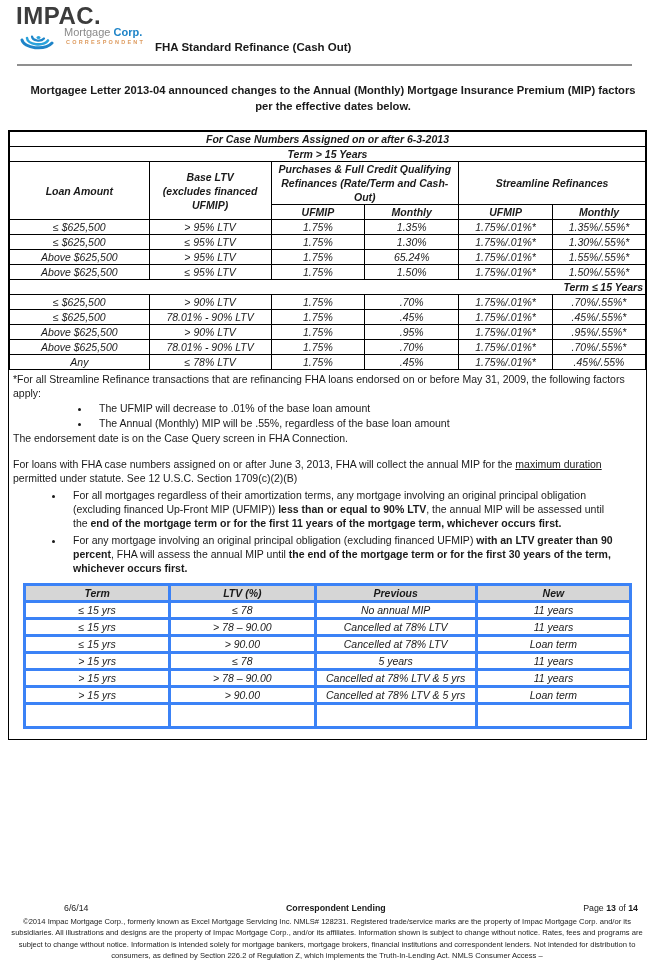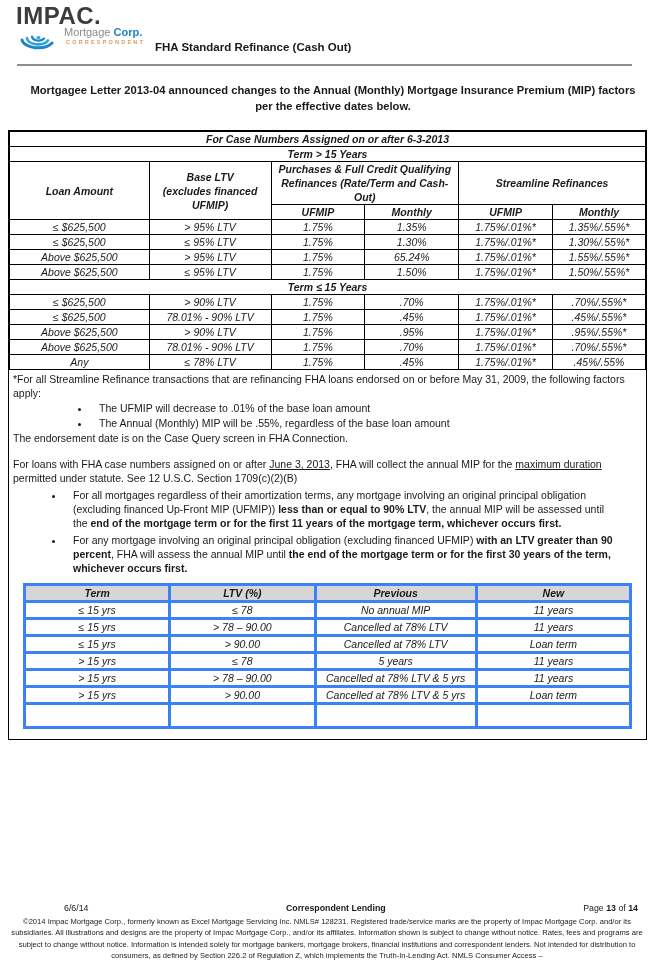--- a/index.html
+++ b/index.html
@@ -20,21 +20,21 @@
 
   
   .outer-box{position:absolute;top:130px;left:8px;width:637px;border:1px solid #000;font-size:10.5px;line-height:14px;}
 
   table{border-collapse:collapse;font-style:italic;}
   .mip-table{width:100%;}
   .mip-table th,.mip-table td{border:1px solid #000;text-align:center;padding:0 2px;height:14px;font-size:10.5px;}
   .mip-table th{font-weight:bold;}
   .mip-table .hdr-mid th{vertical-align:middle;}
   .mip-table .base-ltv-th{padding:0 12px;}
-  .section-row th{height:14px;}
+  .section-row th{height:14px;text-align:right;}
 
   .footnote{padding:2px 4px 0 4px;}
   .footnote p{margin:0;}
   ul.bullets{margin:1px 0;padding-left:78px;}
   ul.bullets li{margin:0 0 1px 0;padding-left:8px;}
   .duration-block{padding:12px 4px 0 4px;}
   .duration-block p{margin:0;}
   ul.bullets2{margin:3px 0 0 0;padding-left:52px;}
   ul.bullets2 li{margin:0 0 3px 0;padding-left:8px;width:540px;}
   .table-intro{margin:14px 0 0 28px !important;}
@@ -191,21 +191,21 @@
     <div class="footnote">
       <p>*For all Streamline Refinance transactions that are refinancing FHA loans endorsed on or before May 31, 2009, the following factors apply:</p>
       <ul class="bullets">
           <li>The UFMIP will decrease to .01% of the base loan amount</li>
           <li>The Annual (Monthly) MIP will be .55%, regardless of the base loan amount</li>
         </ul>
       <p>The endorsement date is on the Case Query screen in FHA Connection.</p>
     </div>
 
     <div class="duration-block">
-      <p><span>For loans with FHA case numbers assigned on or after </span><span style="text-decoration: underline;">June 3, 2013</span><span>, FHA will collect the annual MIP for the </span><span style="text-decoration: underline;">maximum duration</span><span> permitted under statute.  See 12 U.S.C. Section 1709(c)(2)(B)</span></p>
+      <p><span>For loans with FHA case numbers assigned on or after </span><span style="">June 3, 2013</span><span>, FHA will collect the annual MIP for the </span><span style="text-decoration: underline;">maximum duration</span><span> permitted under statute.  See 12 U.S.C. Section 1709(c)(2)(B)</span></p>
       <ul class="bullets2">
           <li><span>For all mortgages regardless of their amortization terms, any mortgage involving an original principal obligation (excluding financed Up-Front MIP (UFMIP)) </span><span style="font-weight: bold;">less than or equal to 90% LTV</span><span>, the annual MIP will be assessed until the </span><span style="font-weight: bold;">end of the mortgage term or for the first 11 years of the mortgage term, whichever occurs first.</span></li>
           <li><span>For any mortgage involving an original principal obligation (excluding financed UFMIP) </span><span style="font-weight: bold;">with an LTV greater than 90 percent</span><span>, FHA will assess the annual MIP until </span><span style="font-weight: bold;">the end of the mortgage term or for the first 30 years of the term, whichever occurs first.</span></li>
         </ul>
     </div>
 
     <table class="duration-table">
       <colgroup>
         <col style="width:146px">
           <col style="width:146px">

